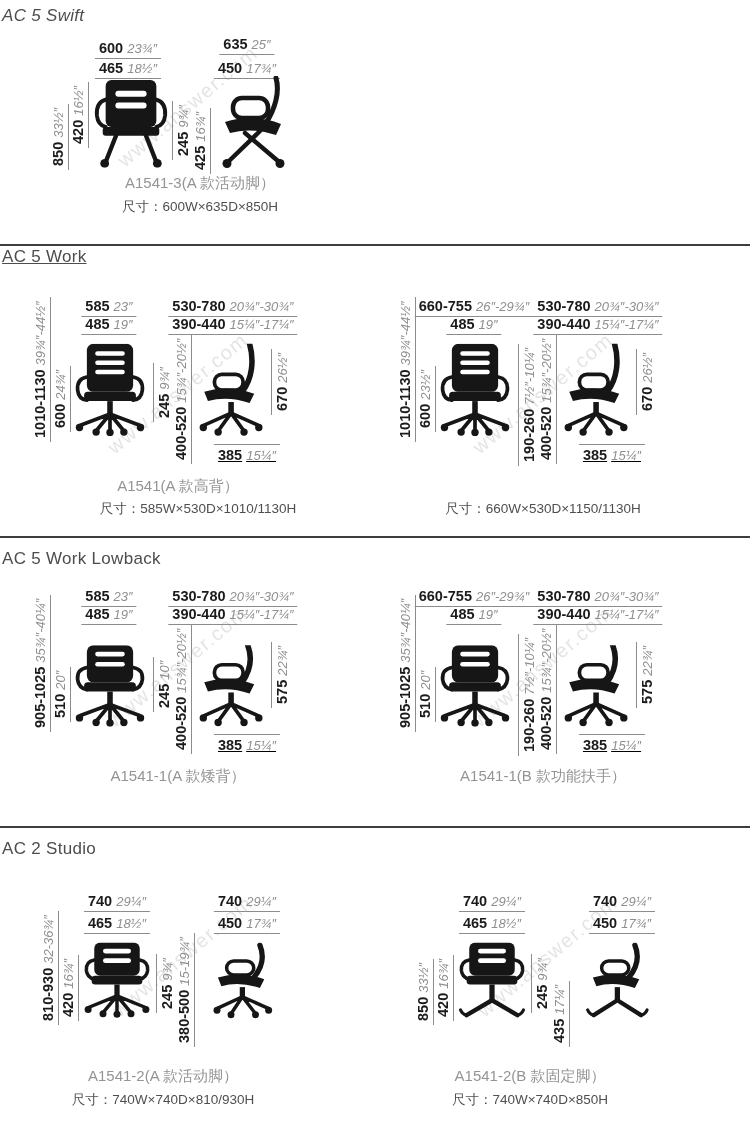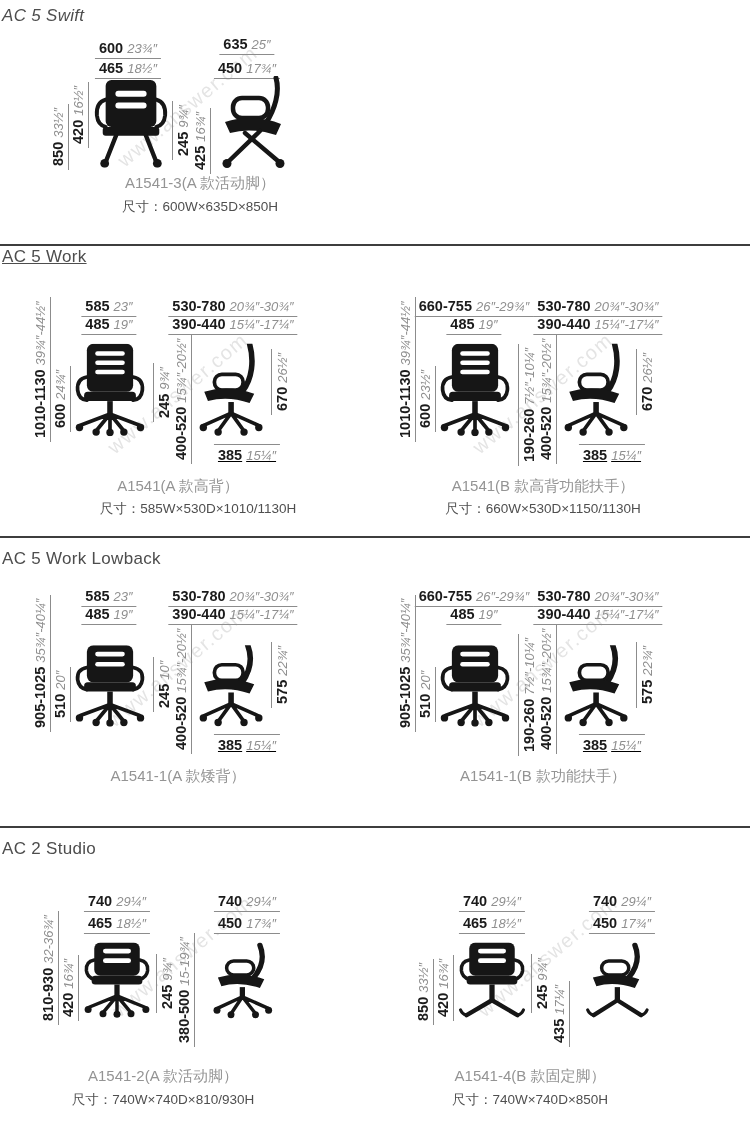--- a/index.html
+++ b/index.html
@@ -221,21 +221,20 @@
     <div class="vlab vl" style="left:128px;top:174px;"><span class="mm">190-260</span><span class="in">7½″-10¼″</span></div>
     <div class="vlab vr" style="left:148px;top:172px;"><span class="mm">400-520</span><span class="in">15¾″-20½″</span></div>
     <div class="vlab vl" style="left:246px;top:123px;"><span class="mm">670</span><span class="in">26½″</span></div>
     <div class="hlab o" style="left:222px;top:152px;"><span class="mm">385</span><span class="in">15¼″</span></div>
     <svg class="chair" style="left:48px;top:48px;" width="74" height="100" viewBox="0 0 80 100">
         <use href="#office-front-high"></use>
       </svg>
     <svg class="chair" style="left:170px;top:48px;" width="74" height="100" viewBox="0 0 80 100">
         <use href="#office-side-high"></use>
       </svg>
-    <div class="caption" style="left:153px;top:185px;">A1541(B 款高背功能扶手）</div>
     <div class="sizeline" style="left:153px;top:208px;">尺寸：660W×530D×1150/1130H</div>
   </div>
 
   <div class="group" style="left:25px;top:582px;width:340px;height:230px;">
     <div class="hlab u" style="left:84px;top:6px;"><span class="mm">585</span><span class="in">23″</span></div>
     <div class="hlab u" style="left:84px;top:24px;"><span class="mm">485</span><span class="in">19″</span></div>
     <div class="hlab u" style="left:208px;top:6px;"><span class="mm">530-780</span><span class="in">20¾″-30¾″</span></div>
     <div class="hlab u" style="left:208px;top:24px;"><span class="mm">390-440</span><span class="in">15¼″-17¼″</span></div>
     <div class="vlab vr" style="left:7px;top:150px;"><span class="mm">905-1025</span><span class="in">35¾″-40¼″</span></div>
     <div class="vlab vr" style="left:27px;top:140px;"><span class="mm">510</span><span class="in">20″</span></div>
@@ -299,17 +298,17 @@
     <div class="vlab vr" style="left:0px;top:140px;"><span class="mm">850</span><span class="in">33½″</span></div>
     <div class="vlab vr" style="left:20px;top:136px;"><span class="mm">420</span><span class="in">16¾″</span></div>
     <div class="vlab vl" style="left:116px;top:128px;"><span class="mm">245</span><span class="in">9¾″</span></div>
     <div class="vlab vr" style="left:136px;top:162px;"><span class="mm">435</span><span class="in">17¼″</span></div>
     <svg class="chair" style="left:42px;top:54px;" width="70" height="84" viewBox="0 0 80 88">
         <use href="#studio-front-fixed"></use>
       </svg>
     <svg class="chair" style="left:170px;top:54px;" width="70" height="84" viewBox="0 0 80 88">
         <use href="#studio-side-fixed"></use>
       </svg>
-    <div class="caption" style="left:115px;top:182px;">A1541-4(B 款固定脚）</div>
+    <div class="caption" style="left:115px;top:182px;">A1541-2(B 款固定脚）</div>
     <div class="sizeline" style="left:115px;top:206px;">尺寸：740W×740D×850H</div>
   </div>
 
 </div>
 
 </body></html>

